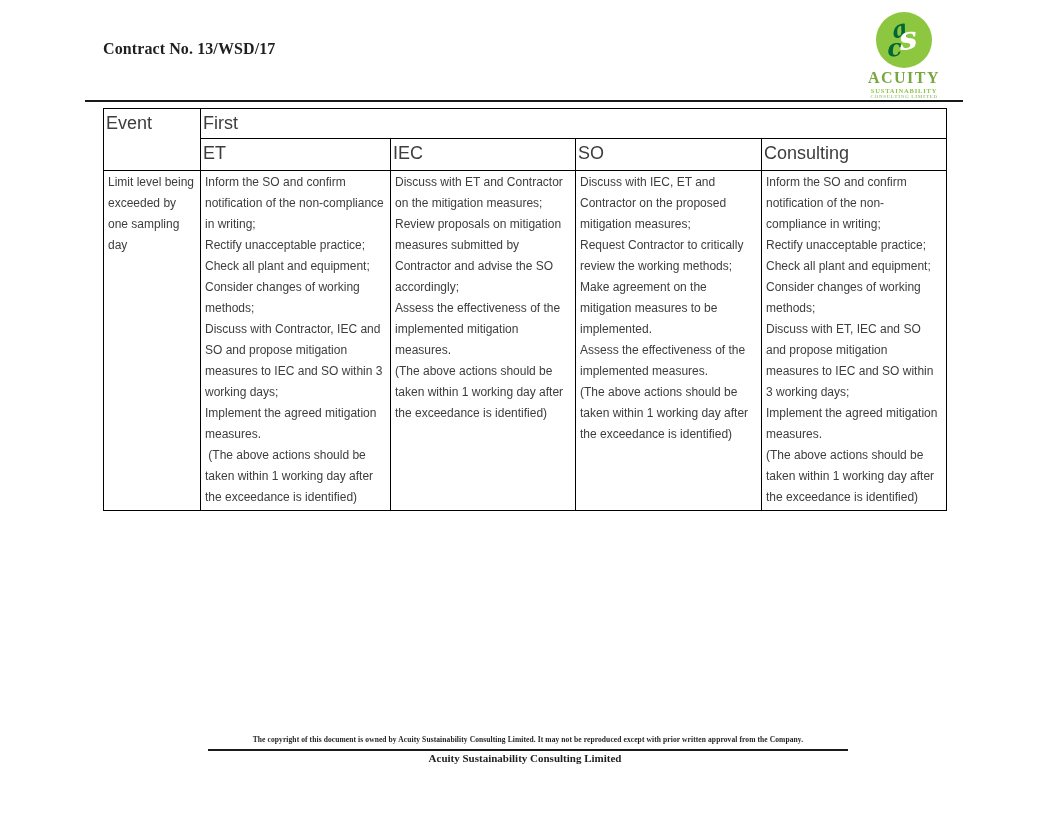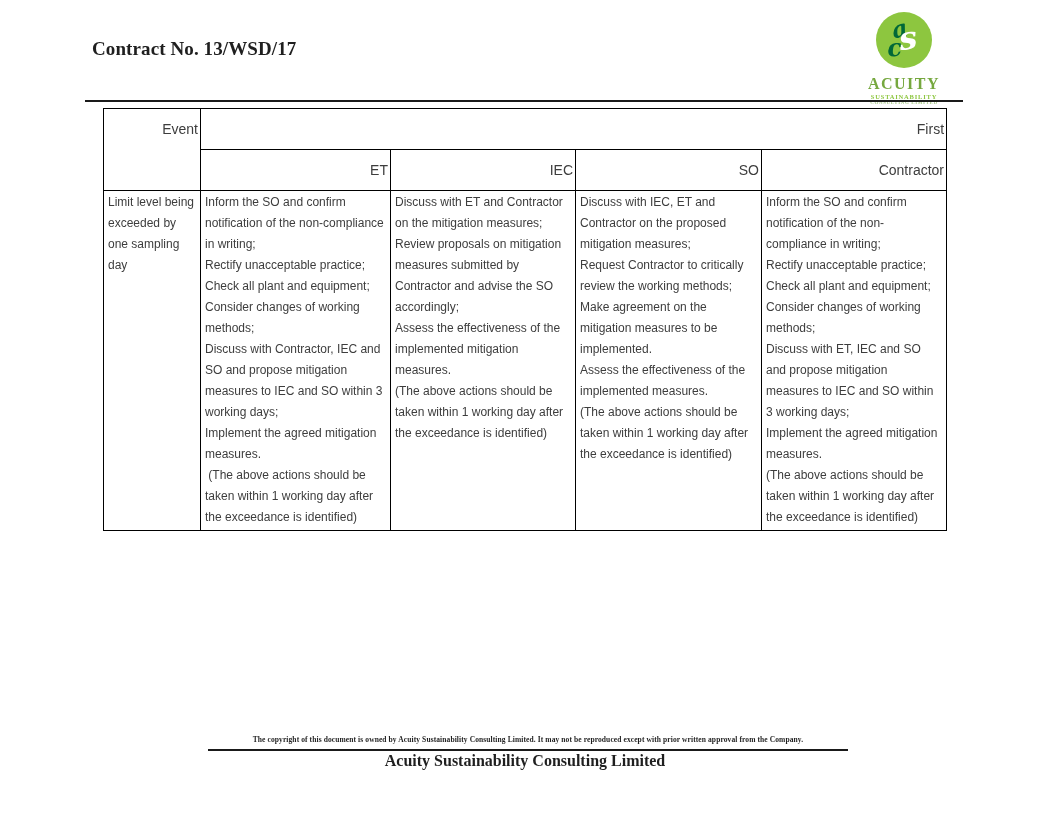--- a/index.html
+++ b/index.html
@@ -11,23 +11,23 @@
     background: #ffffff;
     font-family: "Liberation Serif", serif;
     color: #1a1a1a;
     overflow: hidden;
     margin: 0 auto;
   }
 
   
   .doc-header {
     position: absolute;
-    left: 92px;
+    left: 103px;
     top: 40px;
-    font-size: 19px;
+    font-size: 16px;
     font-weight: 600;
     line-height: 18px;
     color: #1f1f1f;
     letter-spacing: 0.1px;
   }
   .header-rule {
     position: absolute;
     left: 85px;
     top: 100px;
     width: 878px;
@@ -55,21 +55,21 @@
     position: absolute;
     font-family: "DejaVu Serif", serif;
     font-style: italic;
     font-weight: bold;
     line-height: 1;
   }
   .logo-m1 { color: #006838; font-size: 24px; top: 5px;  left: 16px; transform: rotate(-12deg); }
   .logo-m2 { color: #ffffff; font-size: 32px; top: 10px; left: 23px; transform: rotate(-8deg); }
   .logo-m3 { color: #006838; font-size: 24px; top: 24px; left: 11px; transform: rotate(-6deg); }
   .logo-name {
-    margin-top: 7px;
+    margin-top: 1px;
     font-family: "Liberation Serif", serif;
     font-size: 16px;
     font-weight: 600;
     letter-spacing: 1.5px;
     color: #76a83f;
   }
   .logo-sub1 {
     font-size: 6.5px;
     letter-spacing: 0.8px;
     color: #8dc63f;
@@ -93,23 +93,23 @@
     font-family: "Liberation Sans", sans-serif;
     font-size: 12px;
     color: #3d3d3d;
   }
   .action-table th, .action-table td {
     border: 1px solid #000000;
     vertical-align: top;
   }
   .action-table th {
     font-weight: normal;
-    text-align: right;
-    font-size: 14px;
-    padding: 12px 2px;
+    text-align: left;
+    font-size: 18px;
+    padding: 4px 2px;
   }
   .action-table .r1 { height: 18px; }
   .action-table .r2 { height: 32px; }
   .action-table td {
     padding: 1px 4px 2px 4px;
     line-height: 21px;
     white-space: pre-line;
   }
   .col-event { width: 97px; }
   .col-et { width: 190px; }
@@ -136,21 +136,21 @@
     width: 640px;
     height: 2px;
     background: #1a1a1a;
   }
   .footer-company {
     position: absolute;
     left: 0;
     top: 752px;
     width: 1050px;
     text-align: center;
-    font-size: 16px;
+    font-size: 11px;
     font-weight: 600;
     color: #1f1f1f;
   }
 </style>
 </head>
 <body>
 
 <div class="page">
 
   <div class="doc-header">
@@ -180,21 +180,21 @@
     </colgroup>
     <thead>
       <tr class="r1">
         <th rowspan="2" style="vertical-align:top">Event</th>
         <th colspan="4">First</th>
       </tr>
       <tr class="r2">
         <th>ET</th>
         <th>IEC</th>
         <th>SO</th>
-        <th>Contractor</th>
+        <th>Consulting</th>
       </tr>
     </thead>
     <tbody>
       <tr>
         <td>Limit level being exceeded by one sampling day</td>
         <td>Inform the SO and confirm notification of the non-compliance in writing;
 Rectify unacceptable practice;
 Check all plant and equipment;
 Consider changes of working methods;
 Discuss with Contractor, IEC and SO and propose mitigation measures to IEC and SO within 3 working days;

